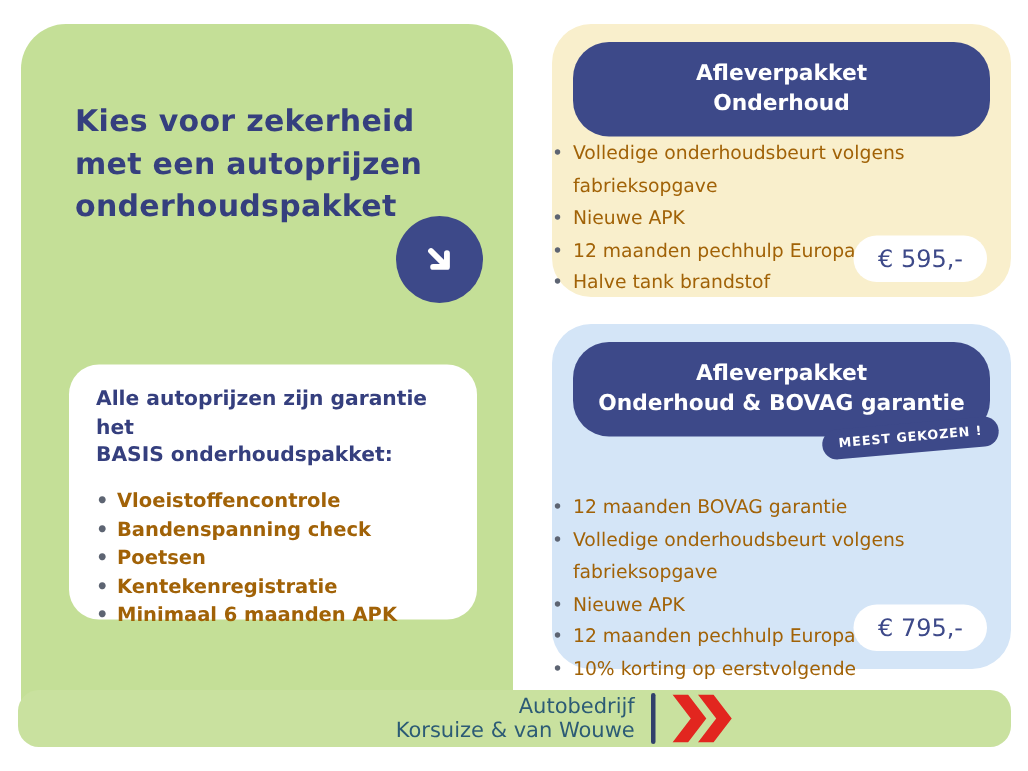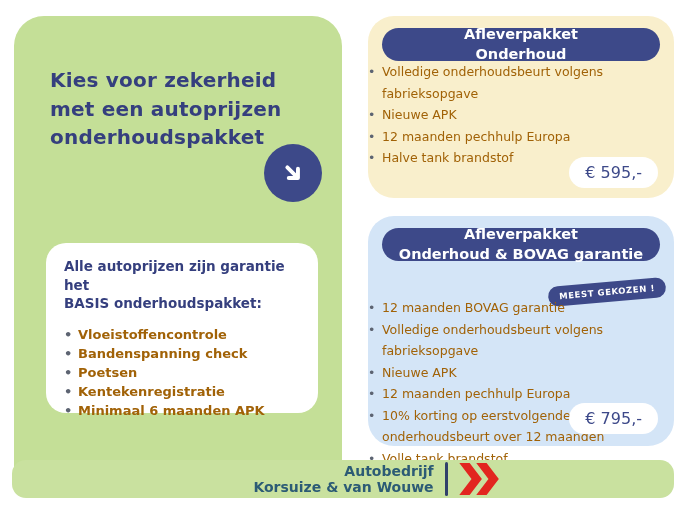--- a/index.html
+++ b/index.html
@@ -22,40 +22,40 @@
   .basis-heading span{display:block;}
   ul.bullets{list-style:none;margin:0;padding:0;}
   ul.bullets li{position:relative;padding-left:14px;color:#a16207;}
   ul.bullets li::before{content:"•";position:absolute;left:0;top:0;color:#5d6472;}
   .basis-box ul.bullets{margin-top:12px;font-weight:bold;}
   .basis-box ul.bullets li{font-size:13px;line-height:19px;}
 
   
   .panel-yellow{left:368px;top:16px;width:306px;height:182px;background:#f9efcc;}
   .panel-blue{left:368px;top:216px;width:306px;height:230px;background:#d4e5f7;}
-  .pill-header{margin:12px 14px 0 14px;height:33px;background:#3d4989;border-radius:24px;
+  .pill-header{margin:12px 14px 0 14px;height:63px;background:#3d4989;border-radius:24px;
     display:flex;flex-direction:column;align-items:center;justify-content:center;}
   .pill-header span{display:block;color:#ffffff;font-weight:700;font-size:14.5px;line-height:19.5px;}
   .card-bullets{margin:14px 8px 0 18px;}
   .card-bullets li{font-size:12.5px;line-height:21.5px;}
   .panel-blue .card-bullets{margin-top:36px;max-width:286px;}
   .card-bullets li.wrap2{line-height:21.5px;padding-right:6px;}
   .price-pill{position:absolute;background:#ffffff;color:#3d4989;font-weight:400;font-size:16px;
     padding:6px 16px;border-radius:19px;}
   .price-pill.p595{right:16px;bottom:10px;}
   .price-pill.p795{right:16px;bottom:12px;}
   .best-badge{position:absolute;top:66px;right:8px;background:#3d4989;color:#ffffff;
     font-size:8.5px;font-weight:700;letter-spacing:.6px;padding:5px 11px;border-radius:10px;
     transform:rotate(-5deg);white-space:nowrap;}
 
   
   .footer-band{position:absolute;left:12px;top:460px;width:662px;height:38px;background:#c9e19f;
     border-radius:14px;display:flex;align-items:center;justify-content:center;}
   .logo-group{display:flex;align-items:center;gap:11px;transform:translateX(34px);}
-  .company{text-align:right;color:#2c5b75;font-weight:700;font-size:14px;line-height:16px;}
+  .company{text-align:right;color:#2c5b75;font-weight:400;font-size:14px;line-height:16px;}
   .company span{display:block;}
   .logo-divider{width:3px;height:34px;background:#31406b;border-radius:2px;}
 </style>
 </head>
 <body>
 
 <div class="canvas">
 
   <section class="panel panel-green">
     <h1 class="intro-title">

